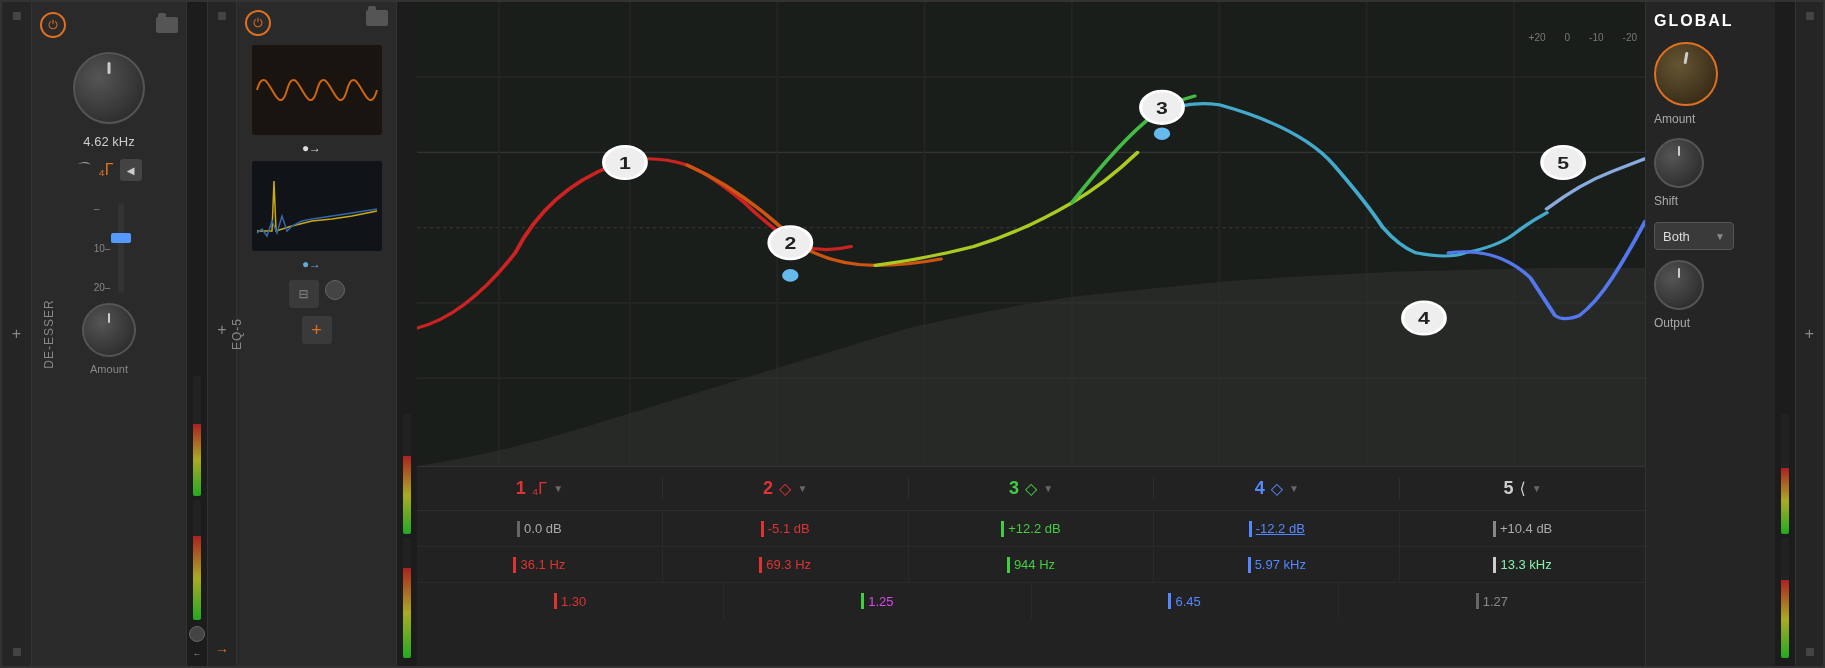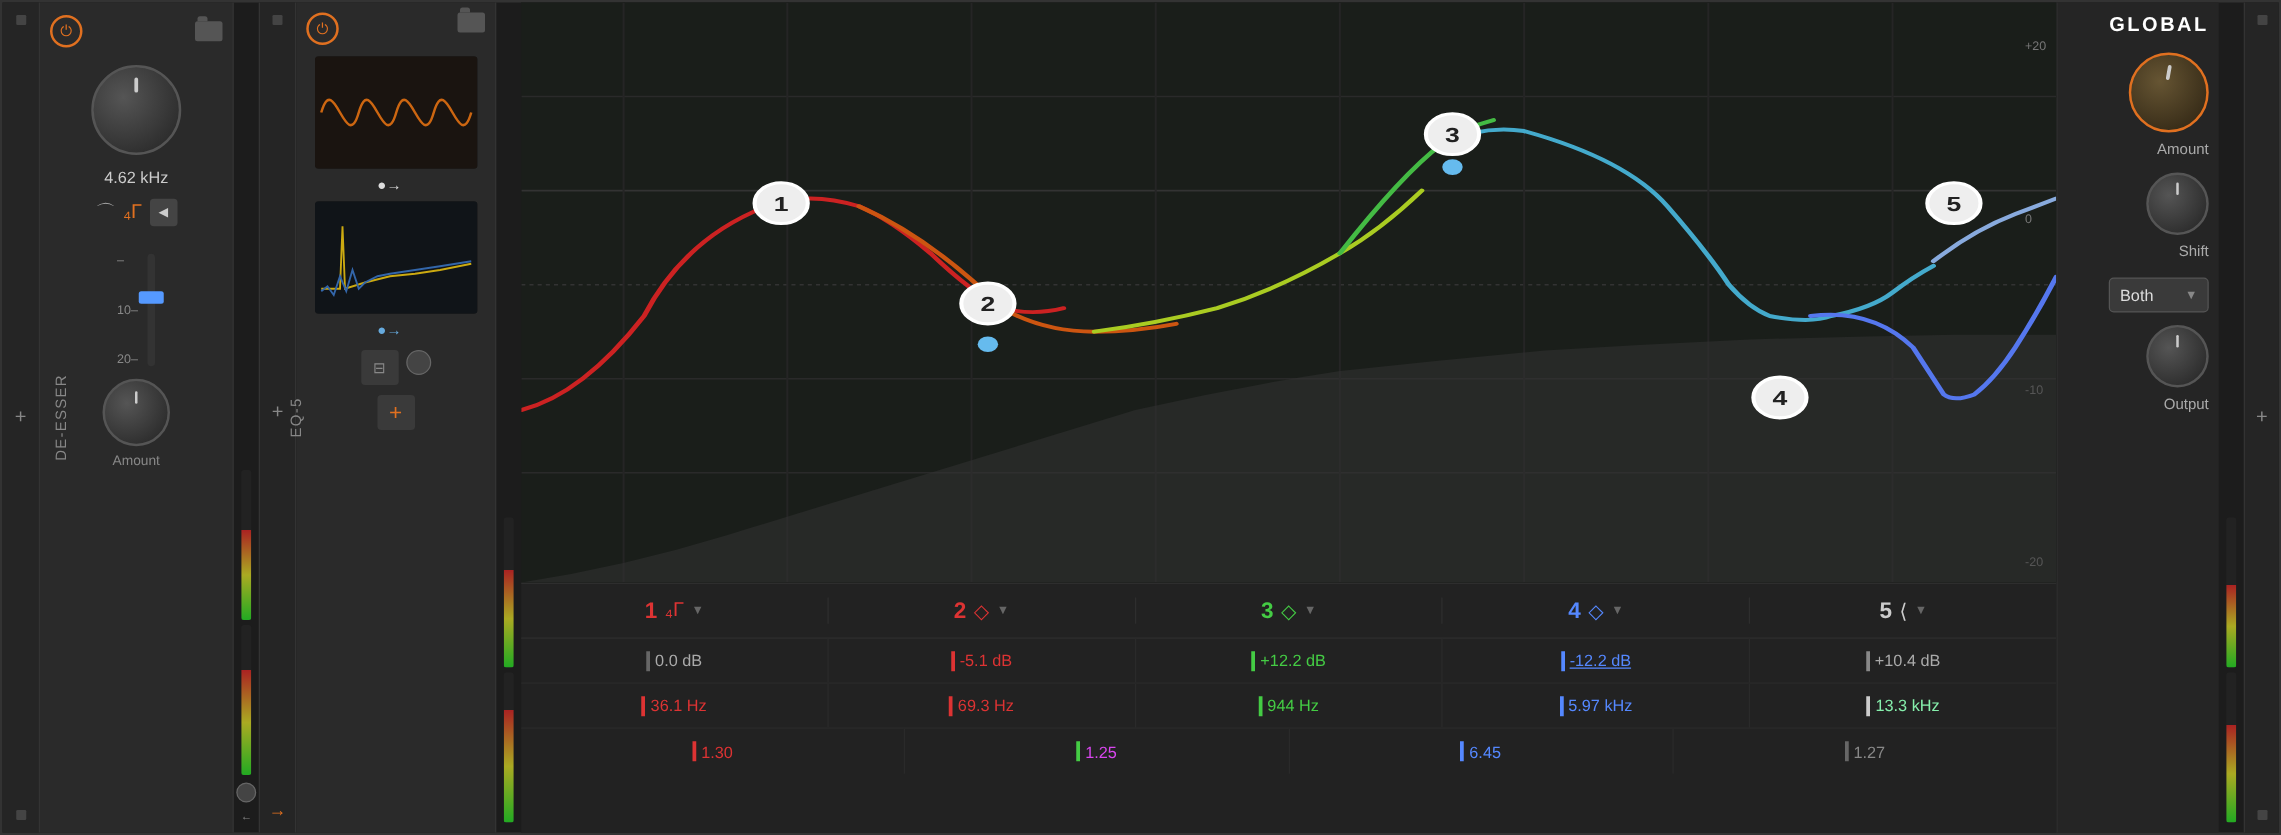--- a/index.html
+++ b/index.html
@@ -346,24 +346,25 @@
     .eq-freq-label {
       color: #777;
       font-size: 11px;
     }
 
     .eq-db-labels {
       position: absolute;
       right: 8px;
       top: 0; bottom: 0;
       display: flex;
-      flex-direction: column;
+      flex-direction: row;
       justify-content: space-between;
       padding: 30px 0 10px;
       pointer-events: none;
+      gap: 19px;
     }
     .eq-db-label {
       color: #777;
       font-size: 10px;
     }
 
     
     .eq-curve-svg {
       position: absolute;
       inset: 0;
@@ -432,21 +433,21 @@
     .param-value {
       font-size: 13px;
     }
 
     
     .global-panel {
       width: 130px;
       background: #252525;
       display: flex;
       flex-direction: column;
-      align-items: flex-end;
+      align-items: flex-start;
       padding: 10px 8px;
       border-left: 1px solid #333;
     }
     .global-title {
       color: #fff;
       font-size: 16px;
       font-weight: bold;
       letter-spacing: 2px;
       margin-bottom: 8px;
     }

